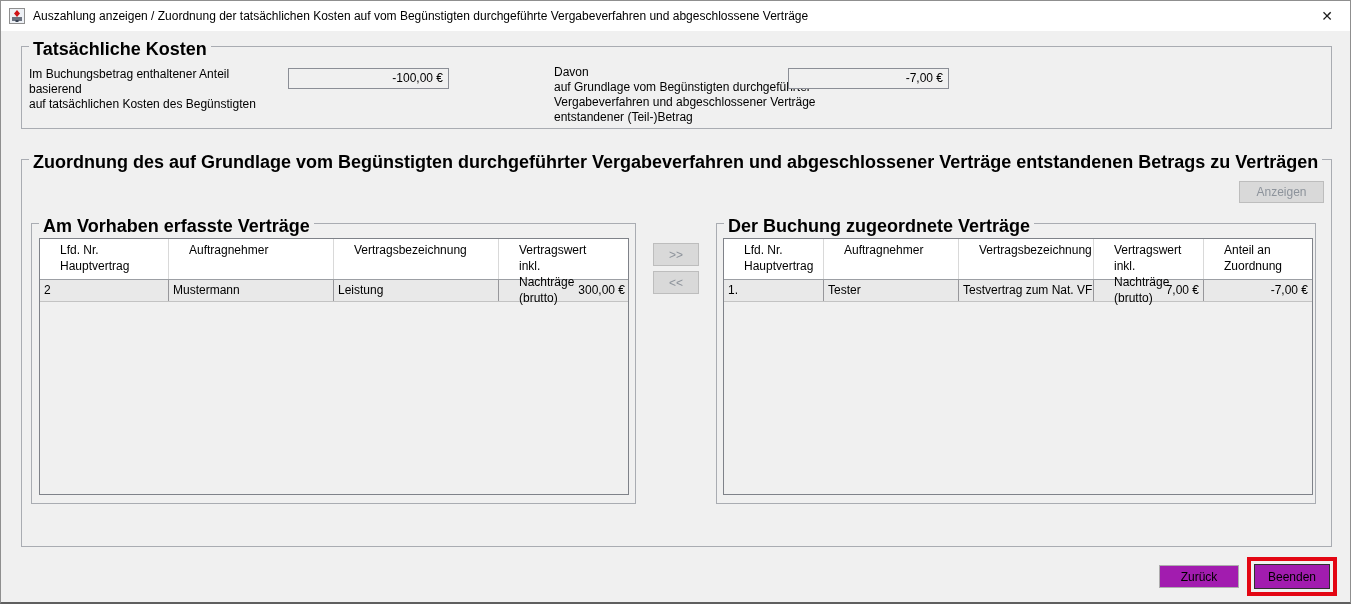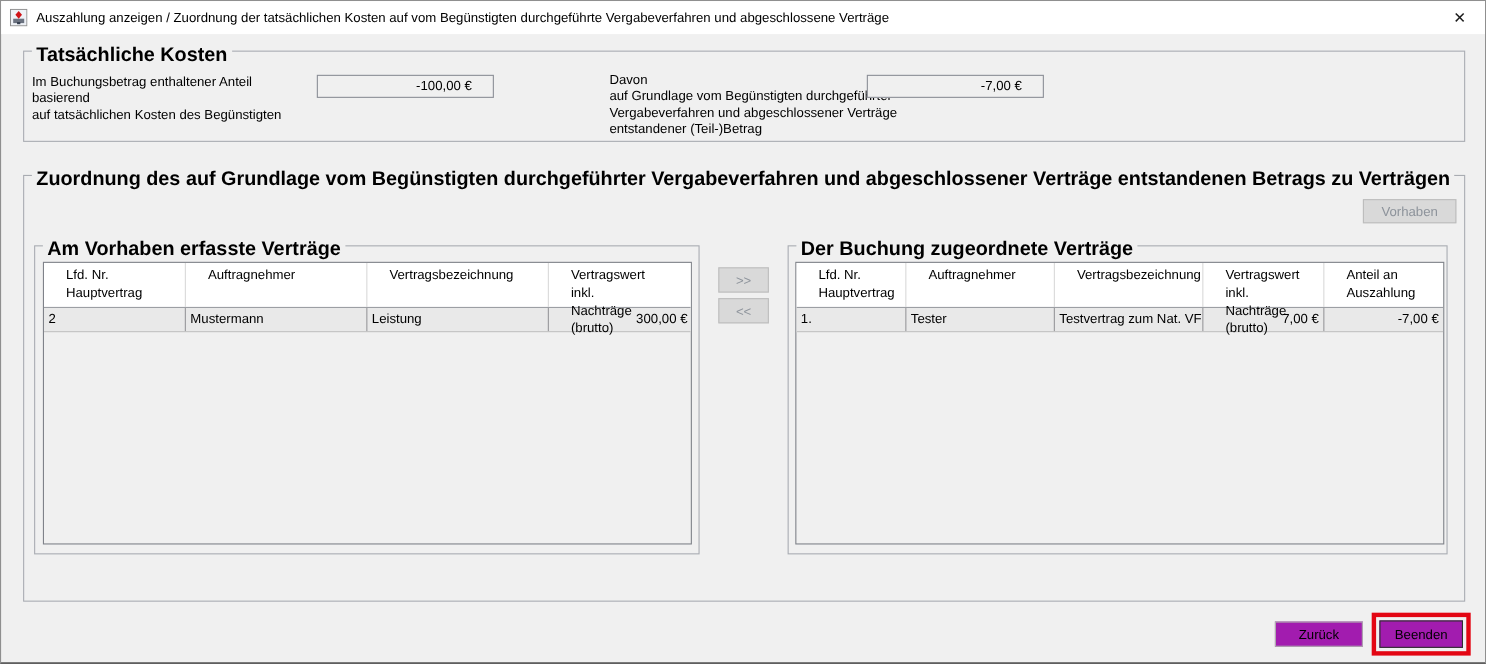--- a/index.html
+++ b/index.html
@@ -22,21 +22,21 @@
 
   
   .groupbox { position:absolute; border:1px solid #a9acb2; }
   .gb-label { position:absolute; top:-8px; left:7px; background:#f0f0f0; padding:0 4px; font-weight:bold; font-size:18px; white-space:nowrap; }
 
   
   .lbl { position:absolute; font-size:12px; line-height:15px; white-space:pre-line; }
   .rofield {
     position:absolute; width:161px; height:21px;
     background:#f0f0f0; border:1px solid #8b8e96;
-    text-align:right; padding-right:19px; line-height:19px; font-size:12px;
+    text-align:right; padding-right:5px; line-height:19px; font-size:12px;
   }
 
   
   .btn {
     position:absolute; background:#a21caf; border:1px solid #adadad;
     font-size:12px; text-align:center; font-family:inherit; color:#000; cursor:default;
     display:flex; align-items:center; justify-content:center;
   }
   .btn.disabled { background:#d9d9d9; border-color:#bdbdbd; color:#8d939b; }
   .btn.default-btn { border-color:#2f2f2f; }
@@ -80,21 +80,21 @@
   <div class="lbl" style="left:517px; top:64px; width:265px;margin-left:36px;">Davon
 auf Grundlage vom Begünstigten durchgeführter
 Vergabeverfahren und abgeschlossener Verträge
 entstandener (Teil-)Betrag</div>
   <div class="rofield" style="left:787px; top:67px;">-7,00 €</div>
 
   <div class="groupbox" style="left:20px; top:158px; width:1311px; height:388px;">
     <span class="gb-label">Zuordnung des auf Grundlage vom Begünstigten durchgeführter Vergabeverfahren und abgeschlossener Verträge entstandenen Betrags zu Verträgen</span>
   </div>
 
-  <button class="btn disabled" style="left:1238px; top:180px; width:85px; height:22px;">Vorhaben</button>
+  <button class="btn disabled" style="left:1238px; top:180px; width:85px; height:22px;">Anzeigen</button>
 
   <div class="groupbox" style="left:30px; top:222px; width:605px; height:281px;">
     <span class="gb-label">Am Vorhaben erfasste Verträge</span>
   </div>
 
   <div class="table-wrap" style="left:38px; top:237px; width:590px; height:257px;">
     <div class="thead" style="grid-template-columns:129px 165px 165px 130px;">
       <div class="th">Lfd. Nr.
 Hauptvertrag</div>
       <div class="th">Auftragnehmer</div>
@@ -119,21 +119,21 @@
 
   <div class="table-wrap" style="left:722px; top:237px; width:590px; height:257px;">
     <div class="thead" style="grid-template-columns:100px 135px 135px 110px 108px;">
       <div class="th">Lfd. Nr.
 Hauptvertrag</div>
       <div class="th">Auftragnehmer</div>
       <div class="th">Vertragsbezeichnung</div>
       <div class="th">Vertragswert inkl.
 Nachträge (brutto)</div>
       <div class="th">Anteil an
-Auszahlung</div>
+Zuordnung</div>
     </div>
     <div class="trow" style="grid-template-columns:100px 135px 135px 110px 108px;">
       <div class="td">1.</div>
       <div class="td">Tester</div>
       <div class="td">Testvertrag zum Nat. VF</div>
       <div class="td num">7,00 €</div>
       <div class="td num">-7,00 €</div>
     </div>
   </div>
 

